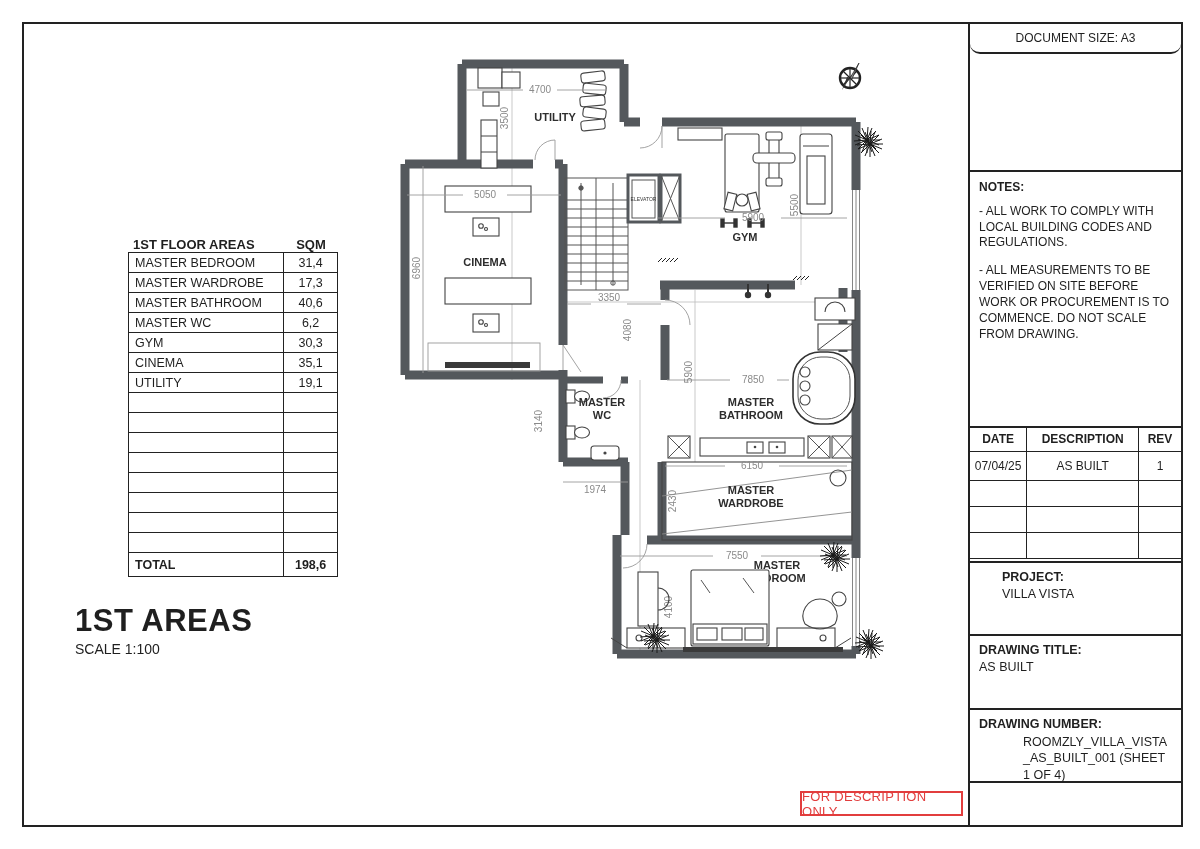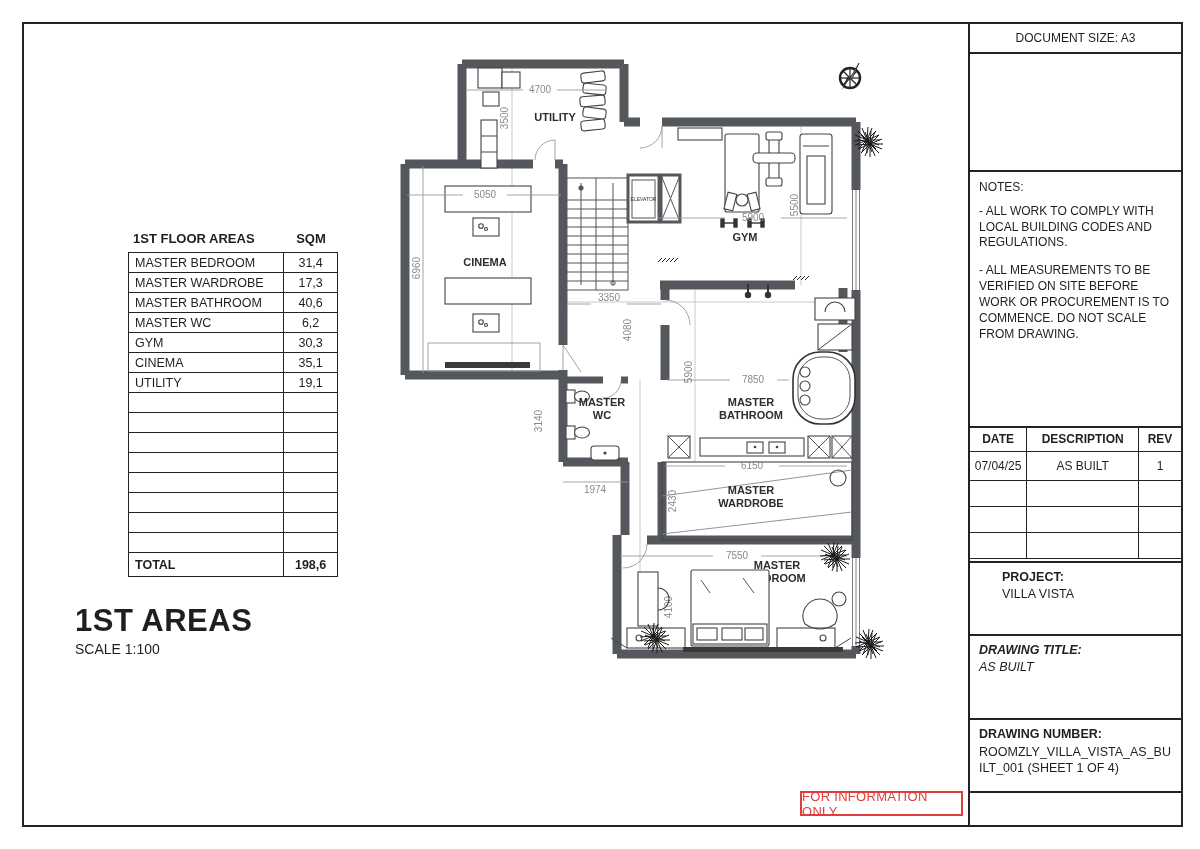--- a/index.html
+++ b/index.html
@@ -2,48 +2,48 @@
 <html><head>
 <meta charset="utf-8">
 <style>
   * { margin:0; padding:0; box-sizing:border-box; }
   html,body { width:1200px; height:849px; background:#ffffff; font-family:"Liberation Sans", sans-serif; color:#1f1f1f; }
   .sheet { position:absolute; left:22px; top:22px; width:1161px; height:805px; border:2px solid #222; background:#fff; }
 
   
   .titleblock { position:absolute; right:0; top:0; width:213px; height:801px; border-left:2px solid #222; display:flex; flex-direction:column; background:#fff; }
   .tb-box { border-bottom:2px solid #222; position:relative; }
-  .tb-docsize { height:30px; display:flex; align-items:center; justify-content:center; font-size:12px; }
+  .tb-docsize { height:30px; display:flex; align-items:center; justify-content:center; font-size:12px;border-radius:10px; }
   .tb-logo { height:118px; }
   .tb-notes { height:256px; padding:8px 9px; font-size:12px; line-height:1.32; }
-  .tb-notes .nhead { font-weight:normal; margin-bottom:8px; }
+  .tb-notes .nhead { font-weight:bold; margin-bottom:8px; }
   .tb-notes p { margin-bottom:12px; }
   table.rev { width:100%; border-collapse:collapse; }
   table.rev td { border:1px solid #222; font-size:12px; text-align:center; height:26px; }
   table.rev tr.hd td { font-weight:bold; height:23px; border-top:none; }
   table.rev td.c-date { width:57px; border-left:none; }
   table.rev td.c-desc { width:113px; }
   table.rev td.c-rev { width:43px; border-right:none; }
   .tb-rev { height:135px; }
   table.rev tr.r1 td { height:29px; }
   .tb-sec { padding:7px 9px; font-size:12.5px; }
   .tb-sec .lbl { font-weight:bold; margin-bottom:3px; }
   .tb-project { height:73px;padding-left:32px; }
-  .tb-drawtitle { height:84px;font-style:italic; }
+  .tb-drawtitle { height:74px; }
   .tb-drawnum { height:73px; }
-  .tb-drawnum .val { word-break:break-all; line-height:1.3; }
+  .tb-drawnum .val { word-break:break-all; line-height:1.3;margin-left:44px; }
   .tb-footer { height:42px; border-bottom:none; display:flex; }
   .tb-footer .fcell { padding:4px 8px; font-size:12.5px; border-right:1px solid #222; }
   .tb-footer .fcell:last-child { border-right:none; }
   .tb-footer .fl { font-weight:bold; }
   .tb-footer .f1 { width:65px; } .tb-footer .f2 { width:77px; } .tb-footer .f3 { width:71px; }
 
   
   .areas { position:absolute; left:128px; top:231px; width:210px; }
-  .areas .hdr { display:flex; font-weight:bold; font-size:13px; height:21px; align-items:flex-start; }
+  .areas .hdr { display:flex; font-weight:bold; font-size:13px; height:21px; align-items:flex-end; }
   .areas .hdr .hn { width:156px; padding-left:5px; }
   .areas .hdr .hs { width:54px; text-align:center; }
   table.areasT { border-collapse:collapse; width:210px; }
   table.areasT td { border:1.5px solid #222; font-size:12.5px; height:20px; padding:0; }
   table.areasT td.n { width:156px; padding-left:6px; }
   table.areasT td.v { width:54px; text-align:center; }
   table.areasT tr.tot td { font-weight:bold; height:24px; }
 
   
   .floor-title { position:absolute; left:75px; top:603px; }
@@ -198,21 +198,21 @@
           <td class="v">198,6</td>
         </tr>
   </tbody>
     </table>
 </div>
 
 <div class="floor-title">
   <div class="big">1ST AREAS</div>
   <div class="sc">SCALE 1:100</div>
 </div>
-<div class="stamp">FOR INFORMATION ONLY</div>
+<div class="stamp">FOR DESCRIPTION ONLY</div>
 
 <svg class="plansvg" width="505" height="625" viewBox="0 0 505 625">
   <defs>
     <g id="plant">
       <g stroke="#1a1a1a" stroke-width="1" fill="none">
         <line x1="0" y1="0" x2="13" y2="0"></line>
           <line x1="0" y1="0" x2="-13" y2="1"></line>
         <line x1="0" y1="0" x2="0" y2="13"></line>
           <line x1="0" y1="0" x2="1" y2="-13"></line>
         <line x1="0" y1="0" x2="9" y2="9"></line>

